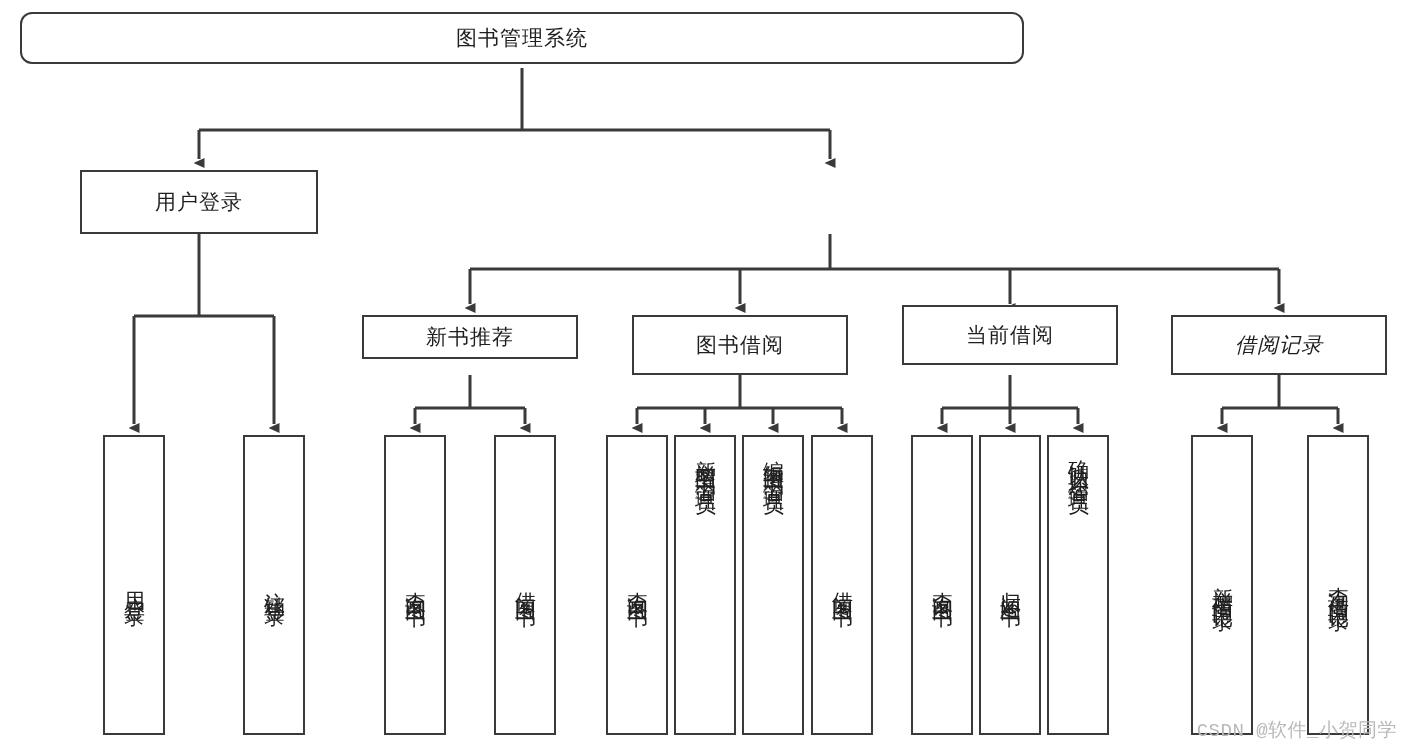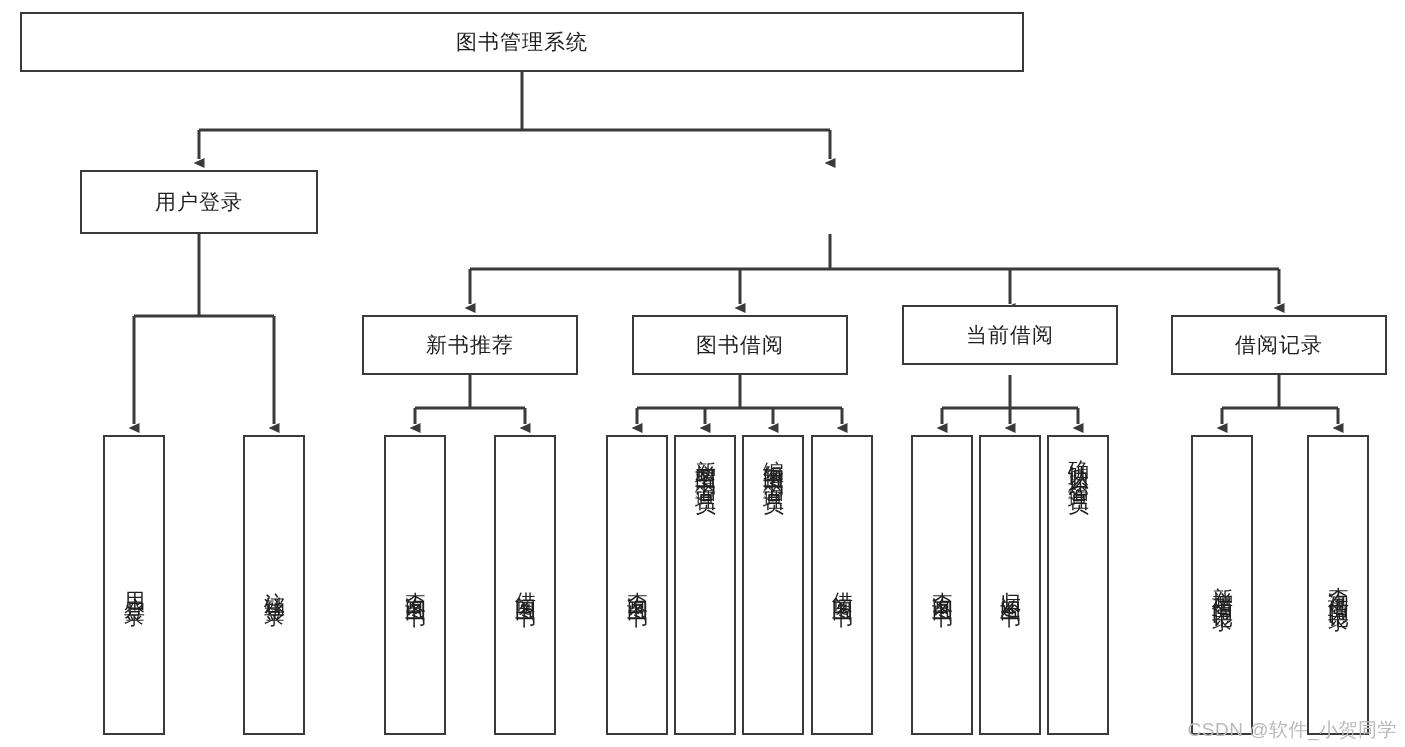--- a/index.html
+++ b/index.html
@@ -59,21 +59,21 @@
   }
   #watermark{
     position:absolute;
     right:8px;
     bottom:4px;
     font-size:19px;
     color:#b9b9b9;
     letter-spacing:0.5px;
     white-space:nowrap;
     z-index:5;
-    font-family:Liberation Sans, sans-serif;
+    font-family:Liberation Mono, monospace;
   }
 </style>
 </head>
 <body>
 
 <div id="diagram-root">
 
   <svg id="edge-layer" viewBox="0 0 1405 747" width="1405" height="747" xmlns="http://www.w3.org/2000/svg">
     <defs>
       <marker id="arrow" markerWidth="10" markerHeight="11" refX="1" refY="5.5" orient="auto" markerUnits="userSpaceOnUse">
@@ -117,38 +117,38 @@
       <path d="M1010,408 L1010,424" marker-end="url(#arrow)"></path>
       <path d="M1078,408 L1078,424" marker-end="url(#arrow)"></path>
 
       <path d="M1279,375 L1279,408"></path>
       <path d="M1222,408 L1338,408"></path>
       <path d="M1222,408 L1222,424" marker-end="url(#arrow)"></path>
       <path d="M1338,408 L1338,424" marker-end="url(#arrow)"></path>
     </g>
   </svg>
 
-  <div class="node" style="left:20px; top:12px; width:1004px; height:60px;">
+  <div class="node" style="left:20px; top:12px; width:1004px; height:52px;border-radius:12px;">
     <span class="node-label">图书管理系统</span>
   </div>
 
   <div class="node" style="left:80px; top:170px; width:238px; height:64px;">
     <span class="node-label">用户登录</span>
   </div>
 
-  <div class="node" style="left:362px; top:315px; width:216px; height:60px;">
+  <div class="node" style="left:362px; top:315px; width:216px; height:44px;">
     <span class="node-label">新书推荐</span>
   </div>
   <div class="node" style="left:632px; top:315px; width:216px; height:60px;">
     <span class="node-label">图书借阅</span>
   </div>
   <div class="node" style="left:902px; top:305px; width:216px; height:60px;">
     <span class="node-label">当前借阅</span>
   </div>
-  <div class="node" style="left:1171px; top:315px; width:216px; height:60px;">
+  <div class="node" style="left:1171px; top:315px; width:216px; height:60px;font-style:italic;">
     <span class="node-label">借阅记录</span>
   </div>
 
   <div class="node leaf" style="left:103px; top:435px; width:62px; height:300px;">
     <span class="node-label">用户登录</span>
   </div>
   <div class="node leaf" style="left:243px; top:435px; width:62px; height:300px;">
     <span class="node-label">注销登录</span>
   </div>
 

